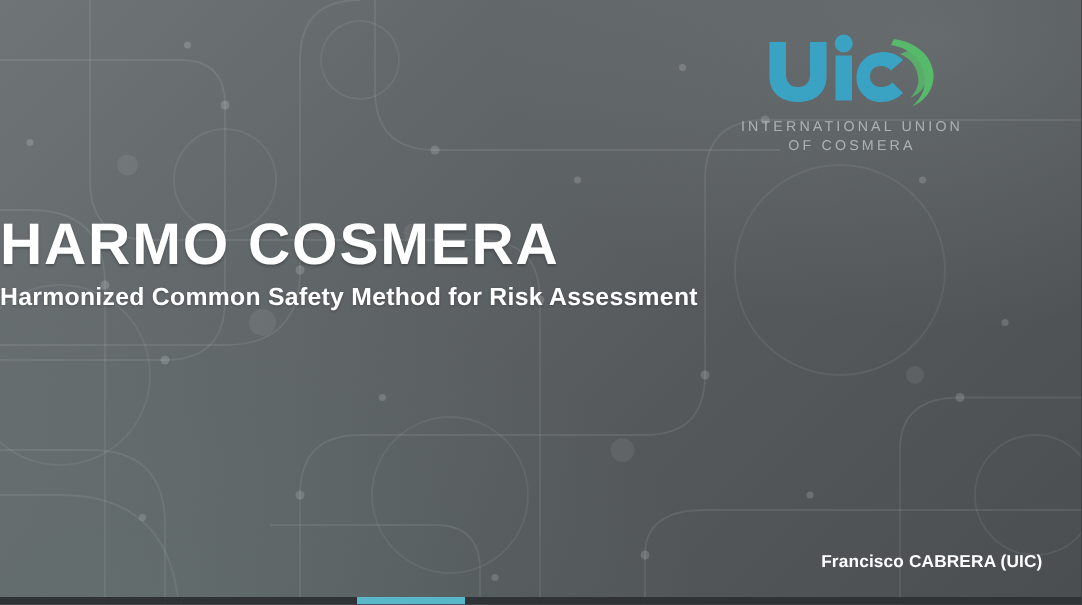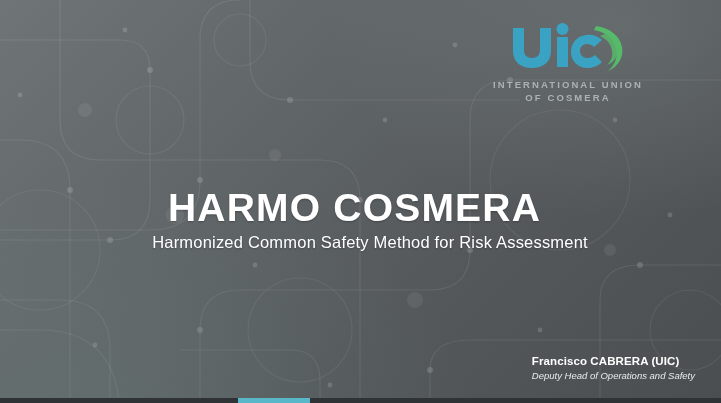--- a/index.html
+++ b/index.html
@@ -63,50 +63,48 @@
   .logo-mark {
     display: block;
     margin: 0 auto;
   }
   .logo-sub {
     margin-top: 6px;
     color: #b9c0c1;
     font-size: 9.5px;
     letter-spacing: 2.1px;
     line-height: 13px;
-    font-weight: 700;
+    font-weight: 400;
     opacity: 0.85;
   }
 
   
   .title-wrap {
     position: absolute;
     left: 0;
     right: 12px;
     top: 143px;
-    text-align: center;
-    margin-top: 44px;
+    text-align: left;
   }
   .main-title {
     color: #ffffff;
     font-size: 39px;
     font-weight: bold;
     letter-spacing: 1.2px;
     line-height: 42px;
     margin: 0;
     text-shadow: 0 1px 2px rgba(0,0,0,0.25);
   }
   .sub-title {
     color: #ffffff;
     font-size: 16.5px;
-    font-weight: normal;
+    font-weight: bold;
     letter-spacing: 0.2px;
     margin: 4px 0 0 0;
     text-shadow: 0 1px 2px rgba(0,0,0,0.25);
-    padding-left: 31px;
   }
 
   
   .author-block {
     position: absolute;
     right: 26px;
     bottom: 22px;
   }
   .author-name {
     color: #ffffff;
@@ -202,21 +200,20 @@
     </div>
   </div>
 
   <div class="title-wrap">
     <h1 class="main-title">HARMO COSMERA</h1>
     <p class="sub-title">Harmonized Common Safety Method for Risk Assessment</p>
   </div>
 
   <div class="author-block">
     <div class="author-name">Francisco CABRERA (UIC)</div>
-    <div class="author-role">Deputy Head of Operations and Safety</div>
   </div>
 
   <div class="bottom-bar">
     <div class="bar-seg-1"></div>
     <div class="bar-seg-2"></div>
     <div class="bar-seg-3"></div>
   </div>
 
 </div>
 

